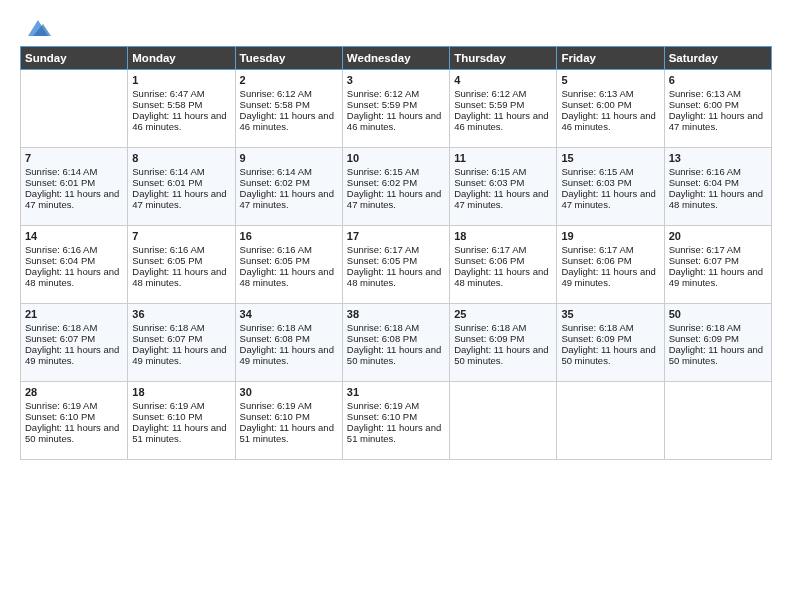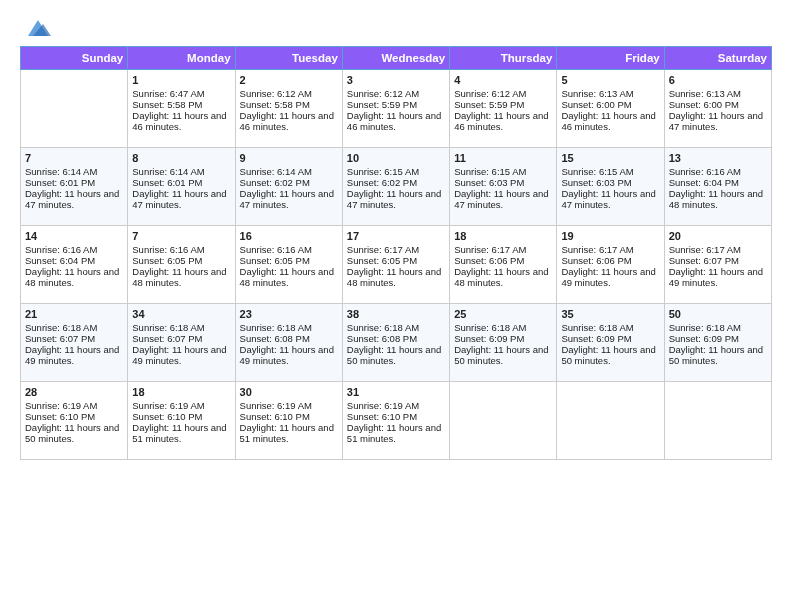--- a/index.html
+++ b/index.html
@@ -38,26 +38,26 @@
     .subtitle {
       font-size: 14px;
       color: #444;
     }
     table {
       width: 100%;
       border-collapse: collapse;
       table-layout: fixed;
     }
     thead tr th {
-      background: #8b5cf6;
+      background: #404040;
       color: #fff;
       font-size: 11.5px;
       font-weight: bold;
       padding: 5px 4px;
-      text-align: right;
+      text-align: left;
       border: 1px solid #5a9fd4;
     }
     tbody tr td {
       border: 1px solid #ccc;
       vertical-align: top;
       padding: 4px 4px 3px 4px;
       font-size: 9.5px;
       color: #222;
       height: 78px;
     }
@@ -135,22 +135,22 @@
           <td><span class="day-num">14</span><span>Sunrise: 6:16 AM</span><br><span>Sunset: 6:04 PM</span><br><span>Daylight: 11 hours and 48 minutes.</span></td>
           <td><span class="day-num">7</span><span>Sunrise: 6:16 AM</span><br><span>Sunset: 6:05 PM</span><br><span>Daylight: 11 hours and 48 minutes.</span></td>
           <td><span class="day-num">16</span><span>Sunrise: 6:16 AM</span><br><span>Sunset: 6:05 PM</span><br><span>Daylight: 11 hours and 48 minutes.</span></td>
           <td><span class="day-num">17</span><span>Sunrise: 6:17 AM</span><br><span>Sunset: 6:05 PM</span><br><span>Daylight: 11 hours and 48 minutes.</span></td>
           <td><span class="day-num">18</span><span>Sunrise: 6:17 AM</span><br><span>Sunset: 6:06 PM</span><br><span>Daylight: 11 hours and 48 minutes.</span></td>
           <td><span class="day-num">19</span><span>Sunrise: 6:17 AM</span><br><span>Sunset: 6:06 PM</span><br><span>Daylight: 11 hours and 49 minutes.</span></td>
           <td><span class="day-num">20</span><span>Sunrise: 6:17 AM</span><br><span>Sunset: 6:07 PM</span><br><span>Daylight: 11 hours and 49 minutes.</span></td>
         </tr>
         <tr>
           <td><span class="day-num">21</span><span>Sunrise: 6:18 AM</span><br><span>Sunset: 6:07 PM</span><br><span>Daylight: 11 hours and 49 minutes.</span></td>
-          <td><span class="day-num">34</span><span>Sunrise: 6:18 AM</span><br><span>Sunset: 6:07 PM</span><br><span>Daylight: 11 hours and 49 minutes.</span></td>
-          <td><span class="day-num">23</span><span>Sunrise: 6:18 AM</span><br><span>Sunset: 6:08 PM</span><br><span>Daylight: 11 hours and 49 minutes.</span></td>
+          <td><span class="day-num">36</span><span>Sunrise: 6:18 AM</span><br><span>Sunset: 6:07 PM</span><br><span>Daylight: 11 hours and 49 minutes.</span></td>
+          <td><span class="day-num">34</span><span>Sunrise: 6:18 AM</span><br><span>Sunset: 6:08 PM</span><br><span>Daylight: 11 hours and 49 minutes.</span></td>
           <td><span class="day-num">38</span><span>Sunrise: 6:18 AM</span><br><span>Sunset: 6:08 PM</span><br><span>Daylight: 11 hours and 50 minutes.</span></td>
           <td><span class="day-num">25</span><span>Sunrise: 6:18 AM</span><br><span>Sunset: 6:09 PM</span><br><span>Daylight: 11 hours and 50 minutes.</span></td>
           <td><span class="day-num">35</span><span>Sunrise: 6:18 AM</span><br><span>Sunset: 6:09 PM</span><br><span>Daylight: 11 hours and 50 minutes.</span></td>
           <td><span class="day-num">50</span><span>Sunrise: 6:18 AM</span><br><span>Sunset: 6:09 PM</span><br><span>Daylight: 11 hours and 50 minutes.</span></td>
         </tr>
         <tr>
           <td><span class="day-num">28</span><span>Sunrise: 6:19 AM</span><br><span>Sunset: 6:10 PM</span><br><span>Daylight: 11 hours and 50 minutes.</span></td>
           <td><span class="day-num">18</span><span>Sunrise: 6:19 AM</span><br><span>Sunset: 6:10 PM</span><br><span>Daylight: 11 hours and 51 minutes.</span></td>
           <td><span class="day-num">30</span><span>Sunrise: 6:19 AM</span><br><span>Sunset: 6:10 PM</span><br><span>Daylight: 11 hours and 51 minutes.</span></td>
           <td><span class="day-num">31</span><span>Sunrise: 6:19 AM</span><br><span>Sunset: 6:10 PM</span><br><span>Daylight: 11 hours and 51 minutes.</span></td>

